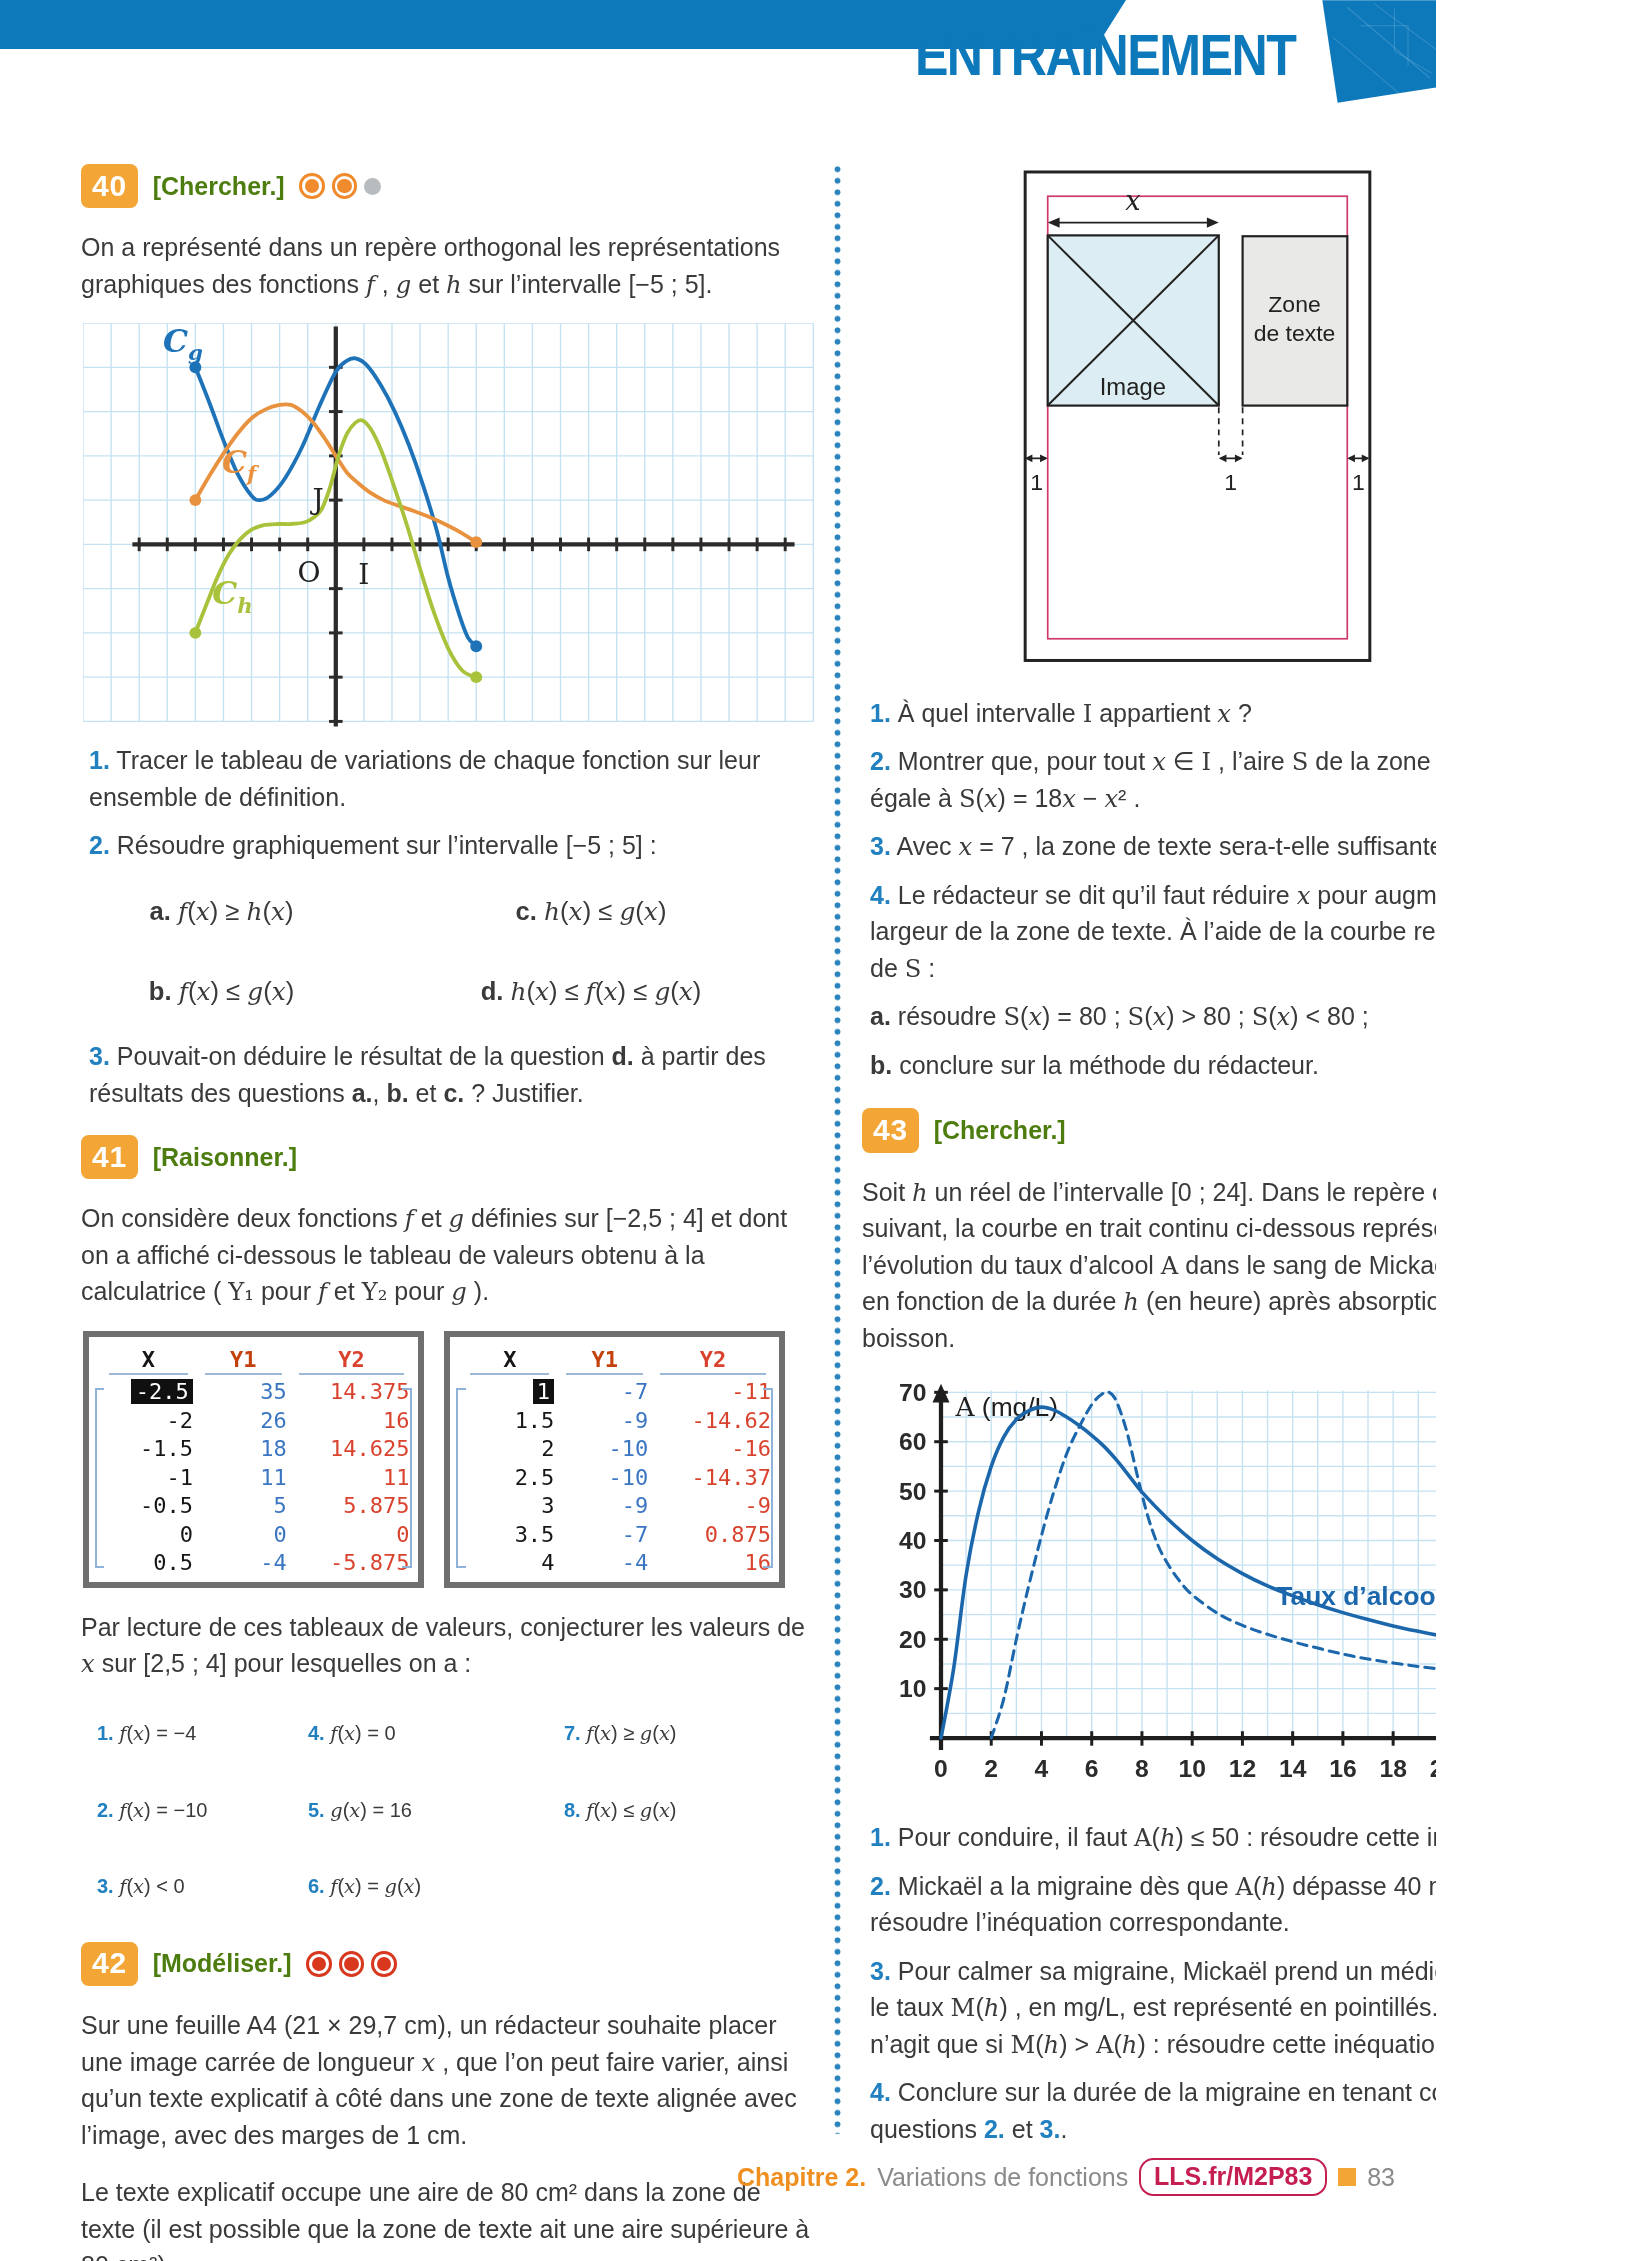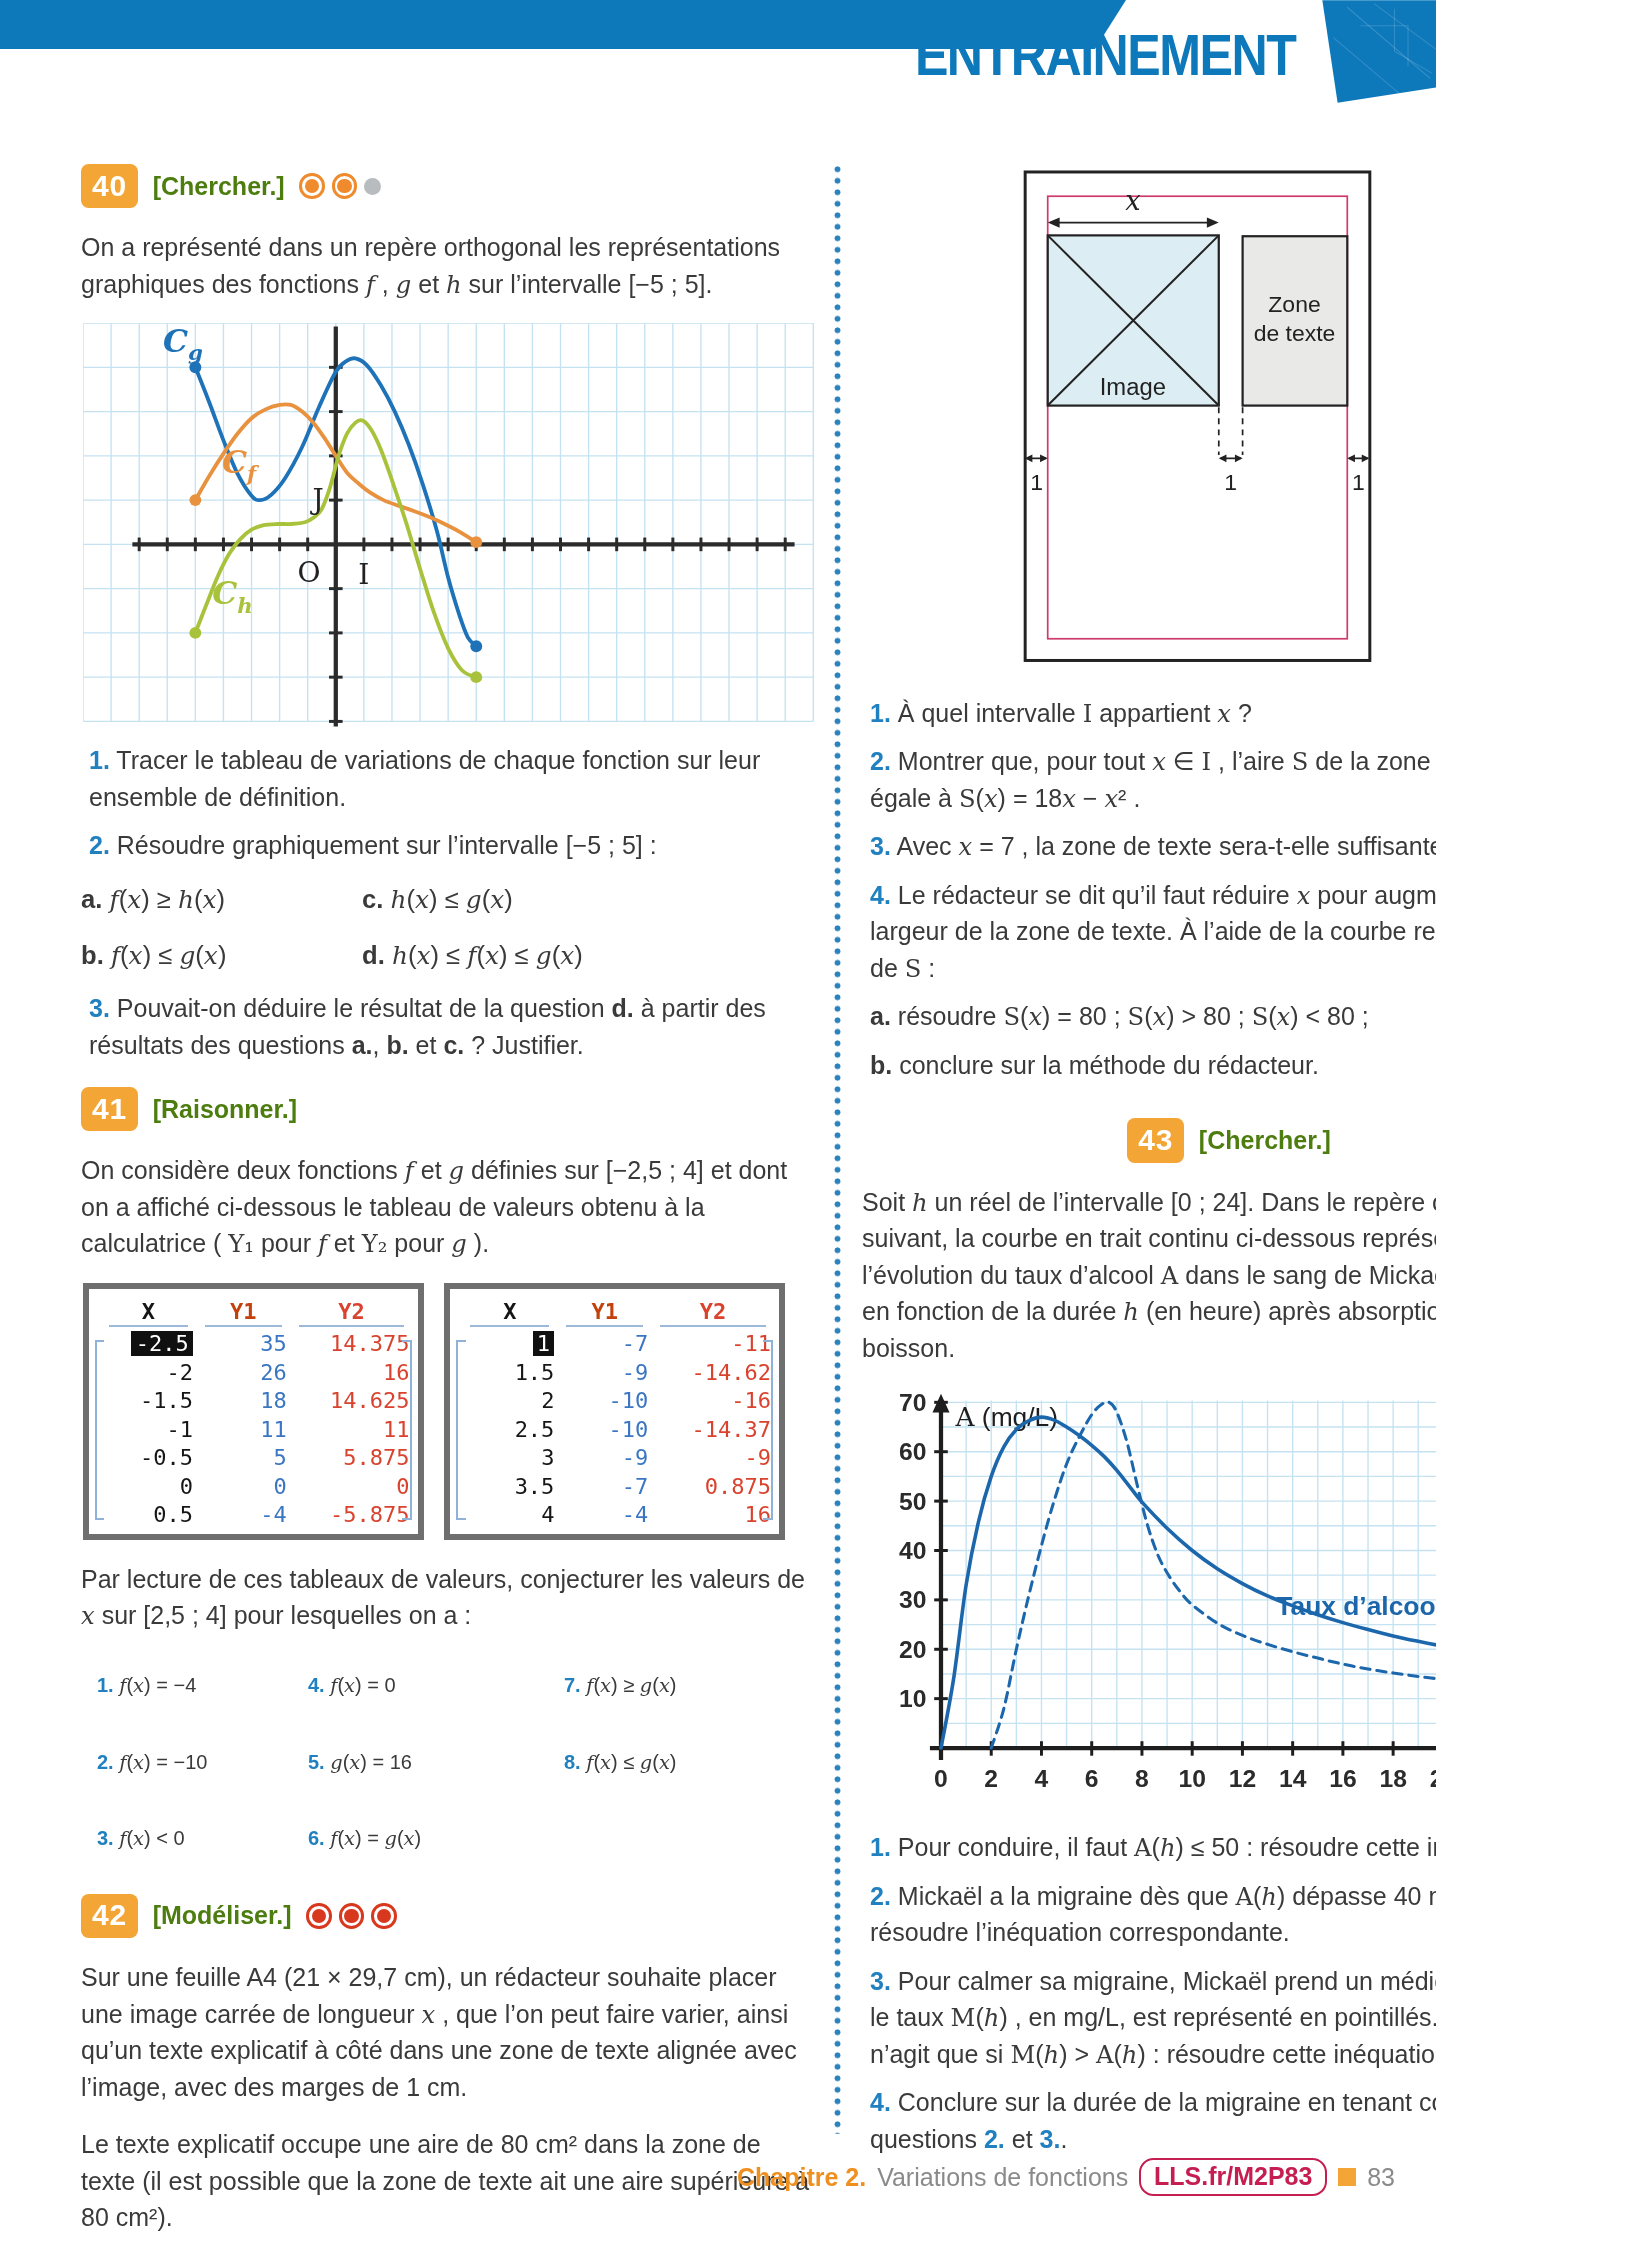--- a/index.html
+++ b/index.html
@@ -37,21 +37,21 @@
   .para{font-size:25px;line-height:1.46;margin:21px 0;}
   .q{font-size:25px;line-height:1.46;margin:12px 8px;}
   .q .n{font-weight:700;}
   .n.blue{color:#2080c0;}
   .n.dark{color:#3a3a3a;}
   .bref{color:#2080c0;font-weight:700;}
   .bd{color:#3a3a3a;font-weight:700;}
   .mi{font-family:"DejaVu Serif","Liberation Serif",serif;font-style:italic;font-size:.97em;}
   .ms{font-family:"DejaVu Serif","Liberation Serif",serif;font-size:.97em;}
   .grid2{display:grid;grid-template-columns:281px 1fr;row-gap:19px;margin:17px 0 15.3px;}
-  .grid2 .q{margin:0;font-size:25.6px;}
+  .grid2 .q{margin:12px;font-size:25.6px;text-align:center;}
   .grid3{display:grid;grid-template-rows:repeat(3,auto);grid-auto-flow:column;
          grid-template-columns:211px 256px 1fr;row-gap:15.3px;margin:13.6px 0 5.1px;}
   .grid3 .q{margin:16px;font-size:20px;}
 
   
   .tables{display:flex;gap:20.4px;margin:17px 0 19px 1.7px;}
   .calc{border:6px solid #6f6f6f;background:#fff;width:341px;height:257px;position:relative;
         padding:10.2px 12px 0 15.3px;box-sizing:border-box;
         font-family:"DejaVu Sans Mono","Liberation Mono",monospace;font-size:22px;}
   .calc .hrow{display:grid;grid-template-columns:89px 87px 116px;column-gap:6.8px;margin-bottom:3.4px;}
@@ -382,21 +382,21 @@
 
     <div style="margin-top:29px;">
         <div class="q"><b class="n blue">1.</b><span> À quel intervalle <span class="ms">I</span> appartient <i class="mi">x</i> ?</span></div>
         <div class="q"><b class="n blue">2.</b><span> Montrer que, pour tout <i class="mi">x</i> ∈ <span class="ms">I</span> , l’aire <span class="ms">S</span> de la zone de texte est égale à <span class="ms">S</span>(<i class="mi">x</i>) = 18<i class="mi">x</i> − <i class="mi">x</i>² .</span></div>
         <div class="q"><b class="n blue">3.</b><span> Avec <i class="mi">x</i> = 7 , la zone de texte sera-t-elle suffisante ?</span></div>
         <div class="q"><b class="n blue">4.</b><span> Le rédacteur se dit qu’il faut réduire <i class="mi">x</i> pour augmenter la largeur de la zone de texte. À l’aide de la courbe représentative de <span class="ms">S</span> :</span></div>
         <div class="q"><b class="n dark">a.</b><span> résoudre <span class="ms">S</span>(<i class="mi">x</i>) = 80 ; <span class="ms">S</span>(<i class="mi">x</i>) &gt; 80 ; <span class="ms">S</span>(<i class="mi">x</i>) &lt; 80 ;</span></div>
         <div class="q"><b class="n dark">b.</b><span> conclure sur la méthode du rédacteur.</span></div>
       </div>
 
-    <div class="exhead" style="margin-top:35px;justify-content:center;">
+    <div class="exhead" style="margin-top:25px;">
       <span class="exnum">43</span>
       <span class="skill">[Chercher.]</span>
     </div>
     <p class="para">Soit <i class="mi">h</i> un réel de l’intervalle [0 ; 24]. Dans le repère orthogonal suivant, la courbe en trait continu ci-dessous représente l’évolution du taux d’alcool <span class="ms">A</span> dans le sang de Mickaël (en mg/L) en fonction de la durée <i class="mi">h</i> (en heure) après absorption de la boisson.</p>
 
     <svg class="chart43" width="707" height="430" viewBox="0 0 830 505">
         <line x1="75" y1="16" x2="75" y2="424" stroke="#c5e2f2" stroke-width="1.6"></line>
         <line x1="104.5" y1="16" x2="104.5" y2="424" stroke="#c5e2f2" stroke-width="1.6"></line>
         <line x1="134" y1="16" x2="134" y2="424" stroke="#c5e2f2" stroke-width="1.6"></line>
         <line x1="163.5" y1="16" x2="163.5" y2="424" stroke="#c5e2f2" stroke-width="1.6"></line>

